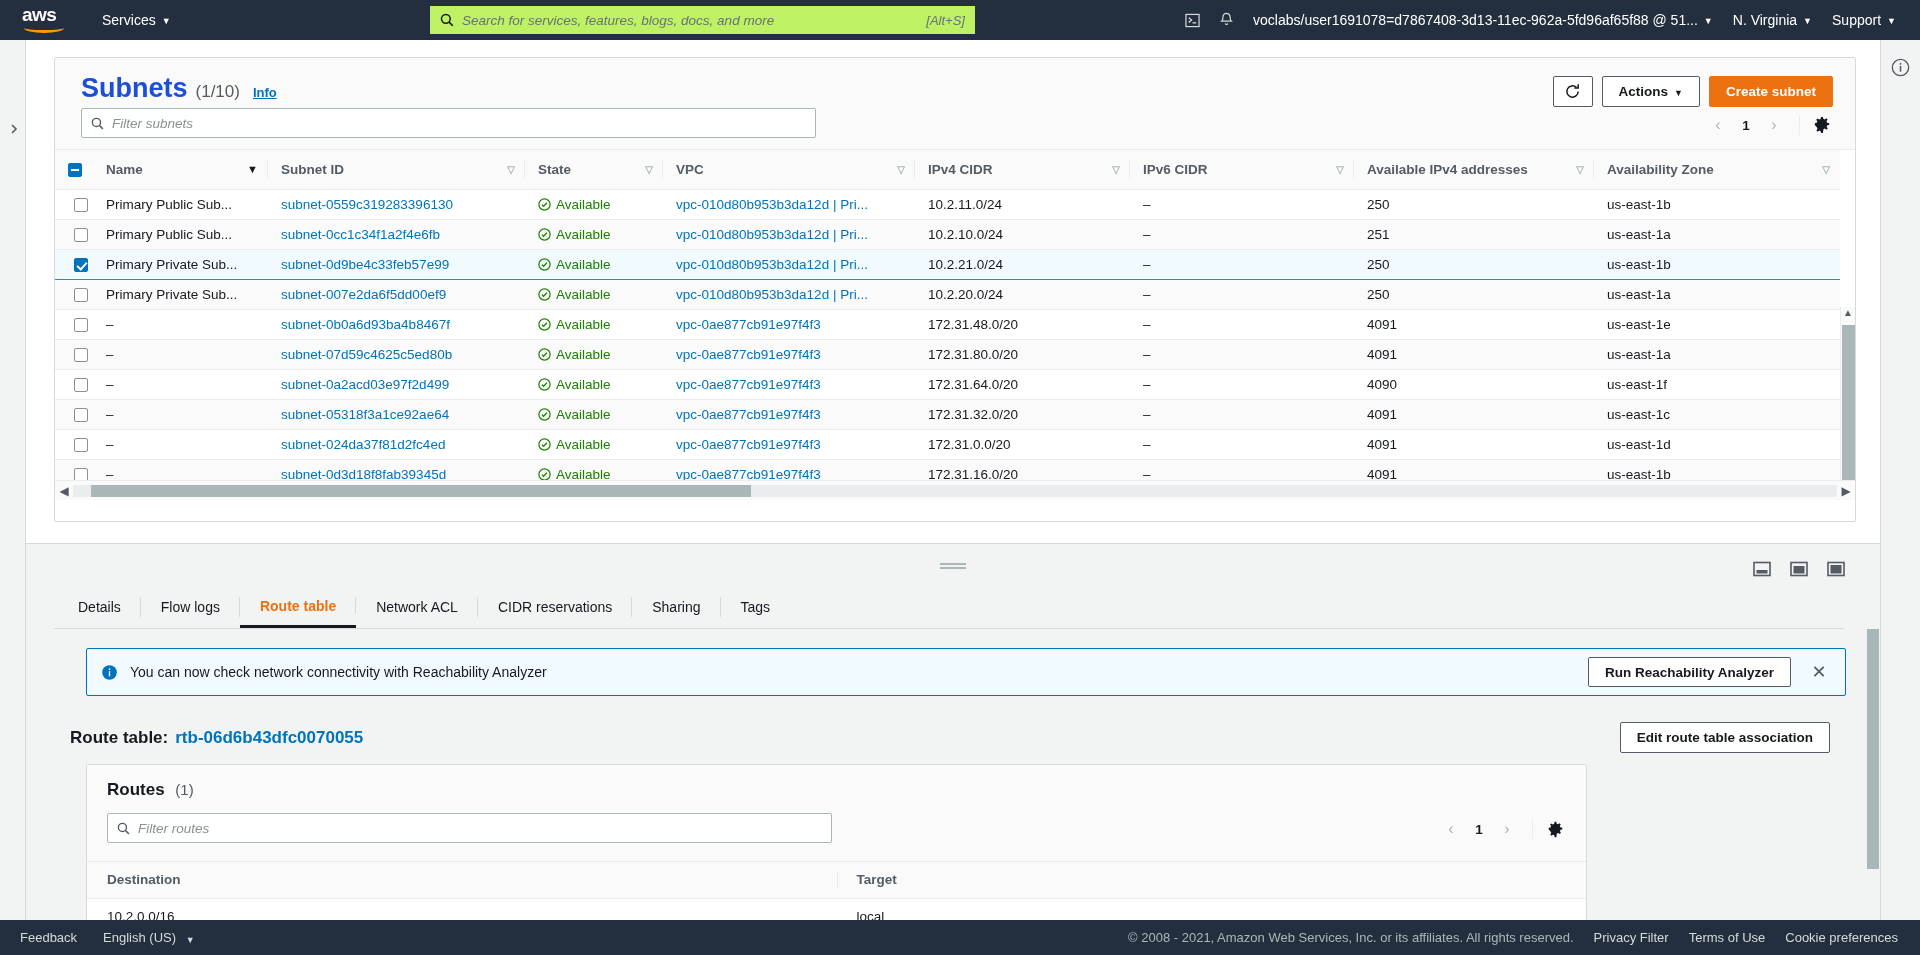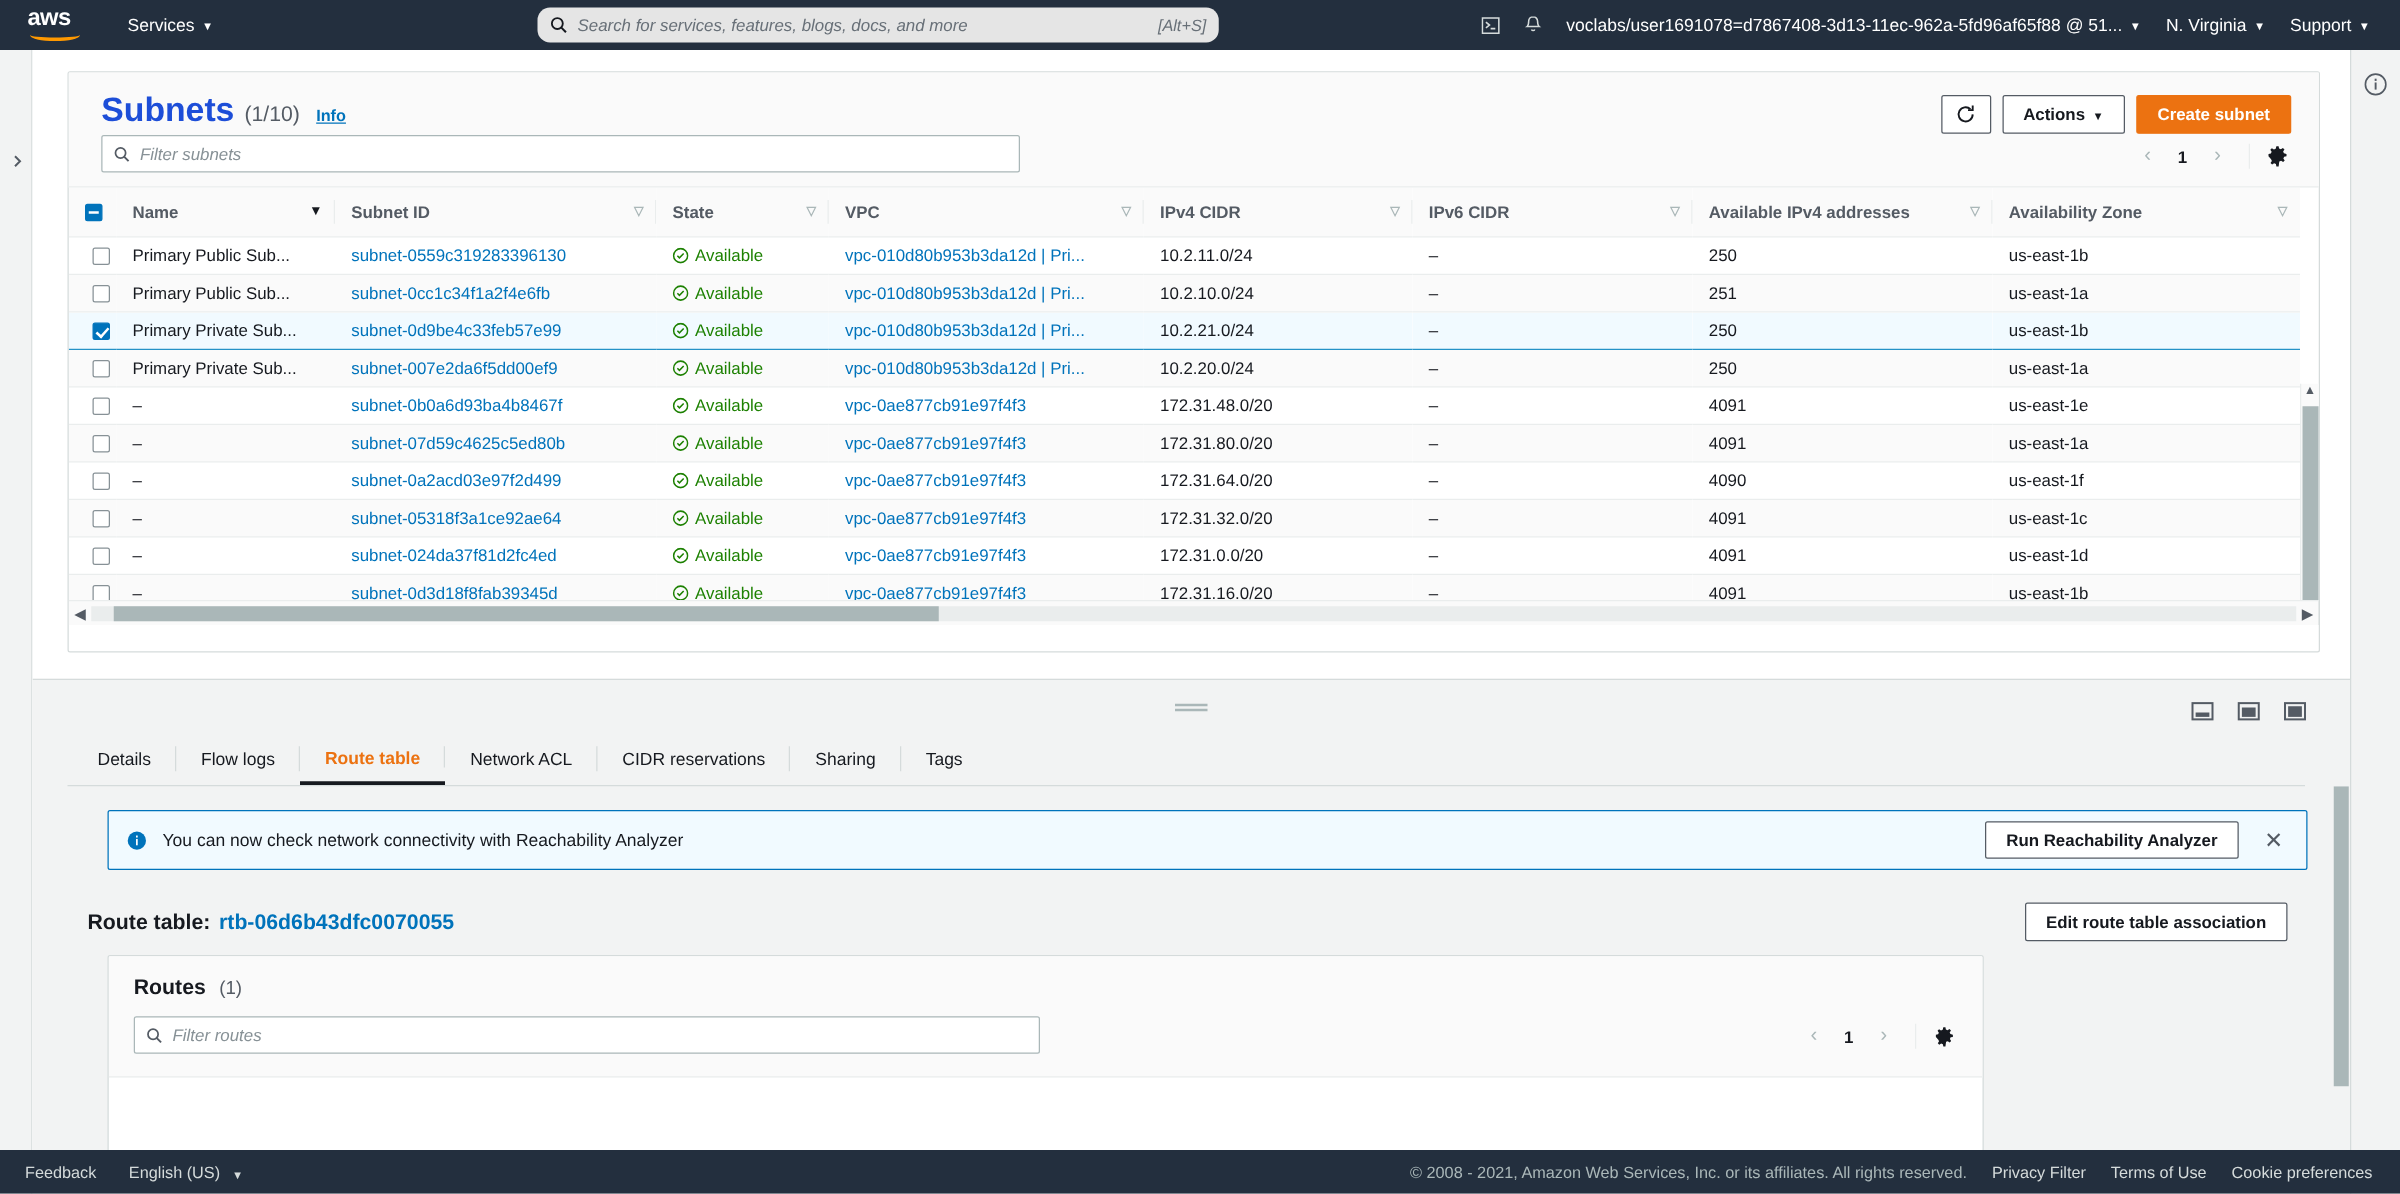--- a/index.html
+++ b/index.html
@@ -26,21 +26,21 @@
   }
   .nav-item {
     color: #fff; font-size: 14px; padding: 0 10px; height: 40px;
     display: flex; align-items: center; cursor: pointer; white-space: nowrap;
   }
   #services-menu { margin-left: 24px; }
   .caret { font-size: 9px; margin-left: 6px; position: relative; top: 1px; }
 
   #search-wrap {
     position: absolute; left: 430px; top: 6px; width: 545px; height: 28px;
-    background: #e5e5e5; border-radius: 10px; display: flex; align-items: center;
+    background: #bef264; border-radius: 0; display: flex; align-items: center;
     padding: 0 10px;
   }
   #search-wrap svg { flex: 0 0 auto; }
   #search-input {
     flex: 1; border: 0; outline: 0; font-size: 13.5px; margin-left: 8px;
     font-family: "Liberation Sans", sans-serif; color: #16191f;
     background: transparent;
   }
   #search-input::placeholder { color: #687078; font-style: italic; }
   #search-shortcut { color: #687078; font-size: 13px; font-style: italic; }
@@ -815,20 +815,42 @@
             <div class="pg-arrow">›</div>
             <div class="pg-sep"></div>
             <div class="gear-btn">
               <svg width="17" height="17" viewBox="0 0 20 20">
                 <path d="M10 6.6a3.4 3.4 0 1 0 0 6.8 3.4 3.4 0 0 0 0-6.8zm0 2a1.4 1.4 0 1 1 0 2.8 1.4 1.4 0 0 1 0-2.8z" fill="#16191f"></path>
                 <path d="M9 1h2l.4 2.1 1.6.7 1.8-1.2 1.4 1.4-1.2 1.8.7 1.6L18 8v2l-2.1.4-.7 1.6 1.2 1.8-1.4 1.4-1.8-1.2-1.6.7L11 19H9l-.4-2.1-1.6-.7-1.8 1.2-1.4-1.4 1.2-1.8-.7-1.6L2 10V8l2.1-.4.7-1.6L3.6 4.2 5 2.8l1.8 1.2 1.6-.7z" fill="#16191f"></path>
               </svg>
             </div>
           </div>
         </div>
+        <table class="routes">
+          <colgroup>
+              <col style="width:50%">
+              <col style="width:50%">
+            </colgroup>
+          <thead>
+            <tr>
+              <th>
+                <span>Destination</span>
+              </th>
+              <th class="tgt">
+                <span>Target</span>
+              </th>
+            </tr>
+          </thead>
+          <tbody id="routes-body">
+              <tr>
+                <td>10.2.0.0/16</td>
+                <td>local</td>
+              </tr>
+            </tbody>
+        </table>
       </div>
 
       <div id="detail-vscroll">
         <div class="dthumb"></div>
       </div>
     </div>
   </div>
 </div>
 
 <div id="footer">

